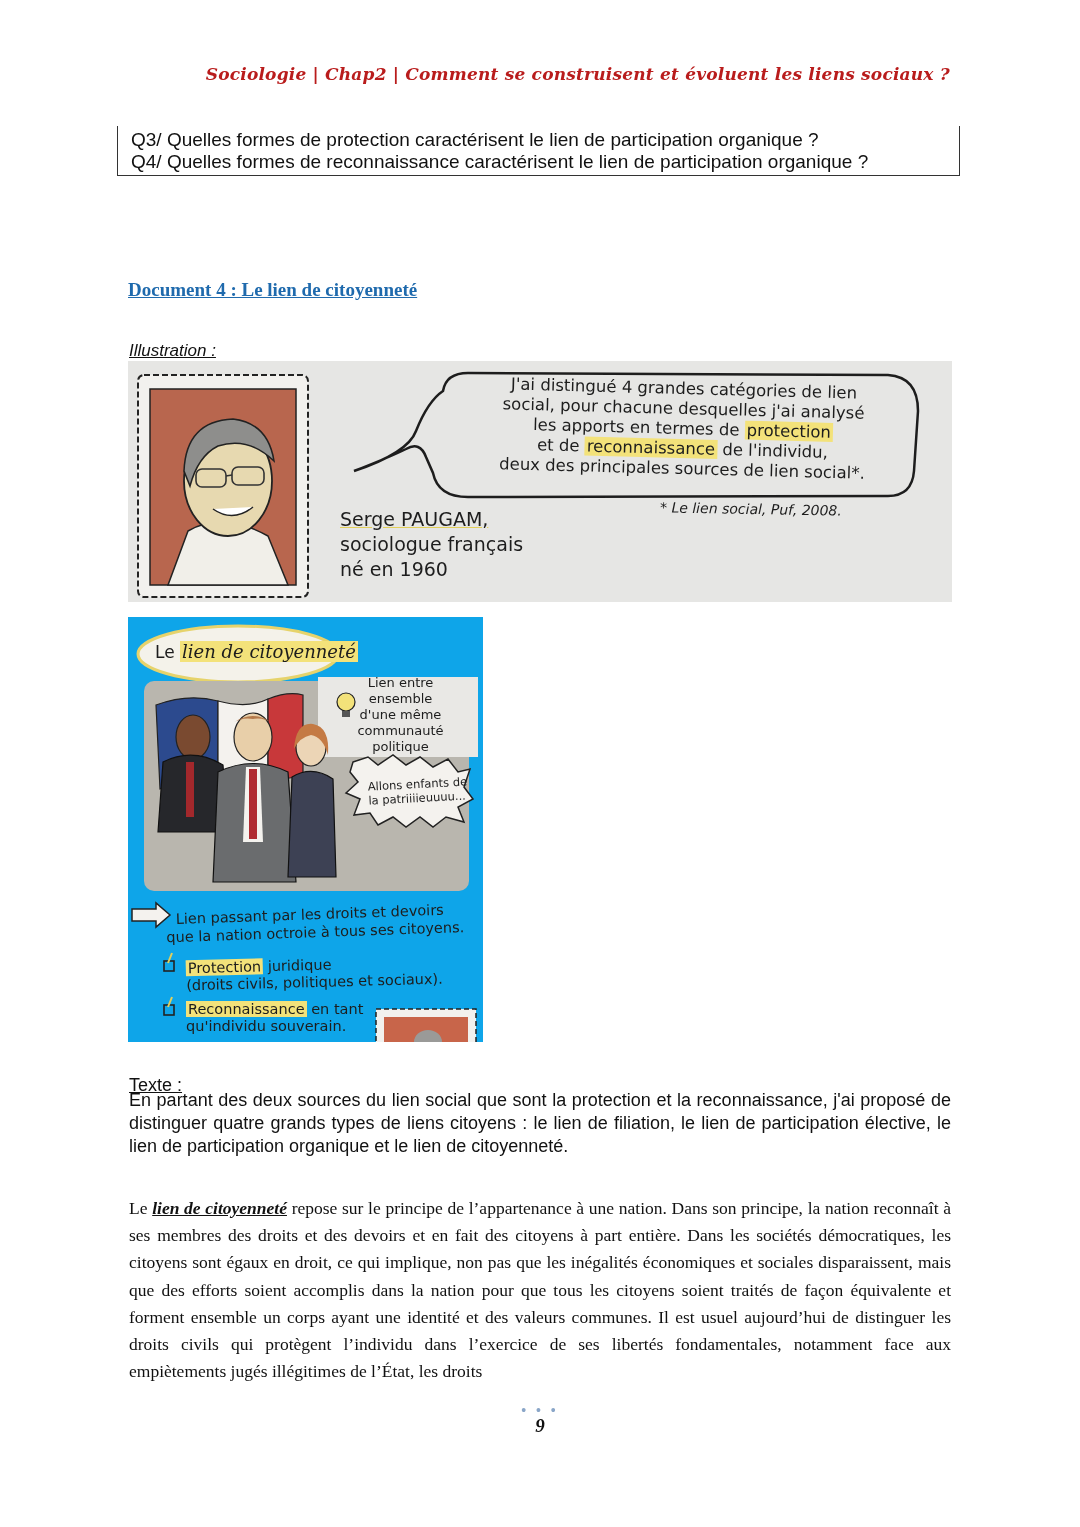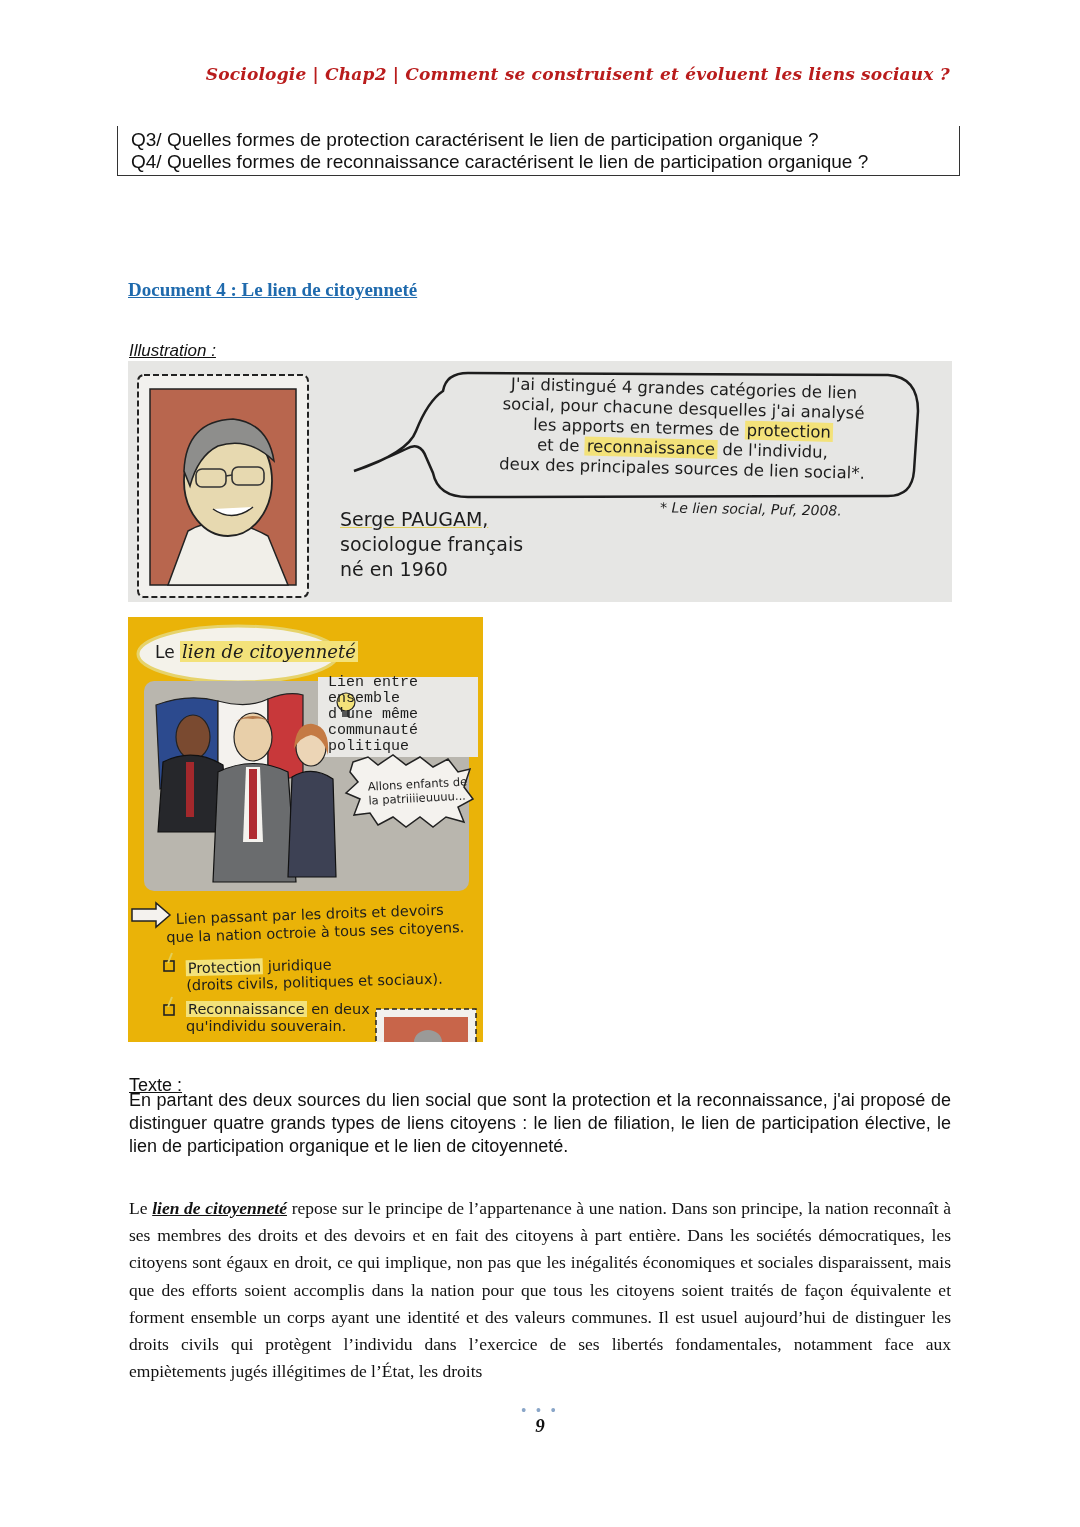--- a/index.html
+++ b/index.html
@@ -2,21 +2,21 @@
 <html><head>
 <meta charset="utf-8">
 <style>
   html, body { margin: 0; padding: 0; background: #ffffff; }
   body { width: 1080px; height: 1527px; position: relative; overflow: hidden; font-family: "Liberation Sans", sans-serif; color: #111; }
   .header-title { position: absolute; top: 64px; right: 130px; font-family: "DejaVu Serif", serif; font-style: italic; font-weight: bold; font-size: 17px; color: #b91c1c; letter-spacing: 0.2px; }
   .qbox { position: absolute; left: 117px; top: 126px; width: 843px; height: 50px; border-left: 1.5px solid #333; border-right: 1.5px solid #333; border-bottom: 1.5px solid #333; box-sizing: border-box; padding: 3px 0 0 13px; font-size: 19px; line-height: 22px; }
   .doc-title { position: absolute; left: 128px; top: 279px; font-family: "Liberation Serif", serif; font-weight: bold; font-size: 19px; color: #1f6aad; text-decoration: underline; }
   .illus-label { position: absolute; left: 129px; top: 341px; font-size: 17px; font-style: italic; text-decoration: underline; }
   .panel1 { position: absolute; left: 128px; top: 361px; width: 824px; height: 241px; background: #e6e6e4; overflow: hidden; }
-  .panel2 { position: absolute; left: 128px; top: 617px; width: 355px; height: 425px; background: #eab308; overflow: hidden; }
+  .panel2 { position: absolute; left: 128px; top: 617px; width: 355px; height: 425px; background: #0ea5e9; overflow: hidden; }
   .hand { font-family: "DejaVu Sans", sans-serif; color: #1d1d1d; }
   .hl { background: #f3e27a; padding: 0 2px; }
   .texte-label { position: absolute; left: 129px; top: 1067px; font-size: 18px; text-decoration: underline; margin-top: 8px; }
   .texte-body { position: absolute; left: 129px; top: 1089px; width: 822px; font-size: 18px; line-height: 23px; text-align: justify; }
   .para { position: absolute; left: 129px; top: 1195px; width: 822px; font-family: "Liberation Serif", serif; font-size: 17.5px; line-height: 27.2px; text-align: justify; color: #111; }
   .para .term { font-weight: bold; font-style: italic; text-decoration: underline; }
   .footer { position: absolute; left: 0; width: 1080px; top: 1404px; text-align: center; }
   .dots { color: #8aa6c8; font-size: 14px; letter-spacing: 3px; line-height: 12px; }
   .pnum { font-family: "Liberation Serif", serif; font-weight: bold; font-style: italic; font-size: 19px; line-height: 20px; }
 </style>
@@ -107,40 +107,40 @@
     <path d="M40 390 L44 380" stroke="#e2cf5a" stroke-width="2"></path>
 
     <rect x="248" y="392" width="100" height="40" fill="#f2f1ee" stroke="#222" stroke-width="1.5" stroke-dasharray="5 3"></rect>
     <rect x="256" y="400" width="84" height="30" fill="#c8654a"></rect>
     <ellipse cx="300" cy="425" rx="14" ry="12" fill="#9a9a98"></ellipse>
   </svg>
   <div class="hand" style="position:absolute;left:27px;top:24px;font-size:17px;">
     <span>Le</span>
     <span class="hl" style="font-family:'DejaVu Serif',serif;font-style:italic;font-size:18px;">lien de citoyenneté</span>
   </div>
-  <div class="hand" style="position:absolute;left:200px;top:58px;width:145px;font-size:15px;line-height:16px;font-family:Liberation Mono, monospace;">
+  <div class="hand" style="position:absolute;left:200px;top:58px;width:145px;text-align:center;font-size:13px;line-height:16px;">
     <div>Lien entre</div>
     <div>ensemble</div>
     <div>d'une même</div>
     <div>communauté politique</div>
   </div>
   <div class="hand" style="position:absolute;left:240px;top:160px;width:100px;font-size:11.5px;line-height:14px;transform:rotate(-3deg);">
     <div>Allons enfants de</div>
     <div>la patriiiieuuuu...</div>
   </div>
   <div class="hand" style="position:absolute;left:48px;top:288px;font-size:14.5px;line-height:18px;transform:rotate(-2deg);">
     <div>Lien passant par les droits et devoirs</div>
     <div style="margin-left:-10px;">que la nation octroie à tous ses citoyens.</div>
   </div>
   <div class="hand" style="position:absolute;left:58px;top:340px;font-size:14.5px;line-height:17px;transform:rotate(-1.5deg);">
     <div><span class="hl">Protection</span> <span>juridique</span></div>
     <div>(droits civils, politiques et sociaux).</div>
   </div>
   <div class="hand" style="position:absolute;left:58px;top:384px;font-size:14.5px;line-height:17px;">
-    <div><span class="hl">Reconnaissance</span> <span>en deux</span></div>
+    <div><span class="hl">Reconnaissance</span> <span>en tant</span></div>
     <div>qu'individu souverain.</div>
   </div>
 </div>
 
 <div class="texte-label">Texte :</div>
 <div class="texte-body">En partant des deux sources du lien social que sont la protection et la reconnaissance, j'ai proposé de distinguer quatre grands types de liens citoyens : le lien de filiation, le lien de participation élective, le lien de participation organique et le lien de citoyenneté.</div>
 
 <div class="para"><span>Le</span> <span class="term">lien de citoyenneté</span><span> repose sur le principe de l’appartenance à une nation. Dans son principe, la nation reconnaît à ses membres des droits et des devoirs et en fait des citoyens à part entière. Dans les sociétés démocratiques, les citoyens sont égaux en droit, ce qui implique, non pas que les inégalités économiques et sociales disparaissent, mais que des efforts soient accomplis dans la nation pour que tous les citoyens soient traités de façon équivalente et forment ensemble un corps ayant une identité et des valeurs communes. Il est usuel aujourd’hui de distinguer les droits civils qui protègent l’individu dans l’exercice de ses libertés fondamentales, notamment face aux empiètements jugés illégitimes de l’État, les droits</span></div>
 
 <div class="footer">

